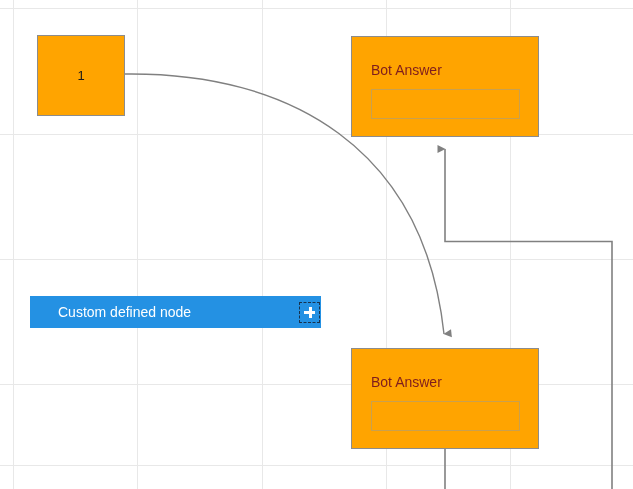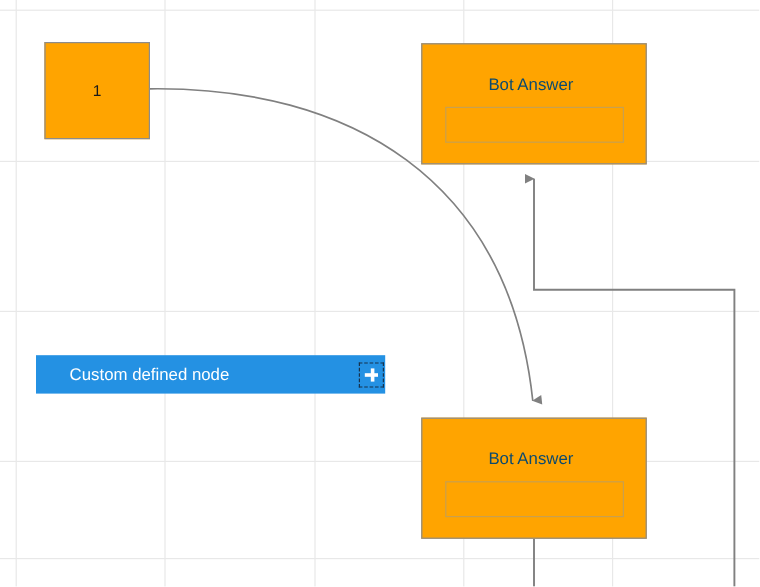--- a/index.html
+++ b/index.html
@@ -63,24 +63,23 @@
   .node-number {
     font-size: 13px;
     color: #1a1a1a;
     line-height: 1;
   }
   .node-title {
     position: absolute;
     left: 19px;
     top: 26px;
     font-size: 14px;
-    color: #0c4a6e;
+    color: #7f1d1d;
     line-height: 1;
     white-space: nowrap;
-    margin-left: 36px;
   }
   .node-slot {
     position: absolute;
     left: 19px;
     top: 52px;
     width: 149px;
     height: 30px;
     box-sizing: border-box;
     border: 1px solid #c9a04e;
     background: transparent;

